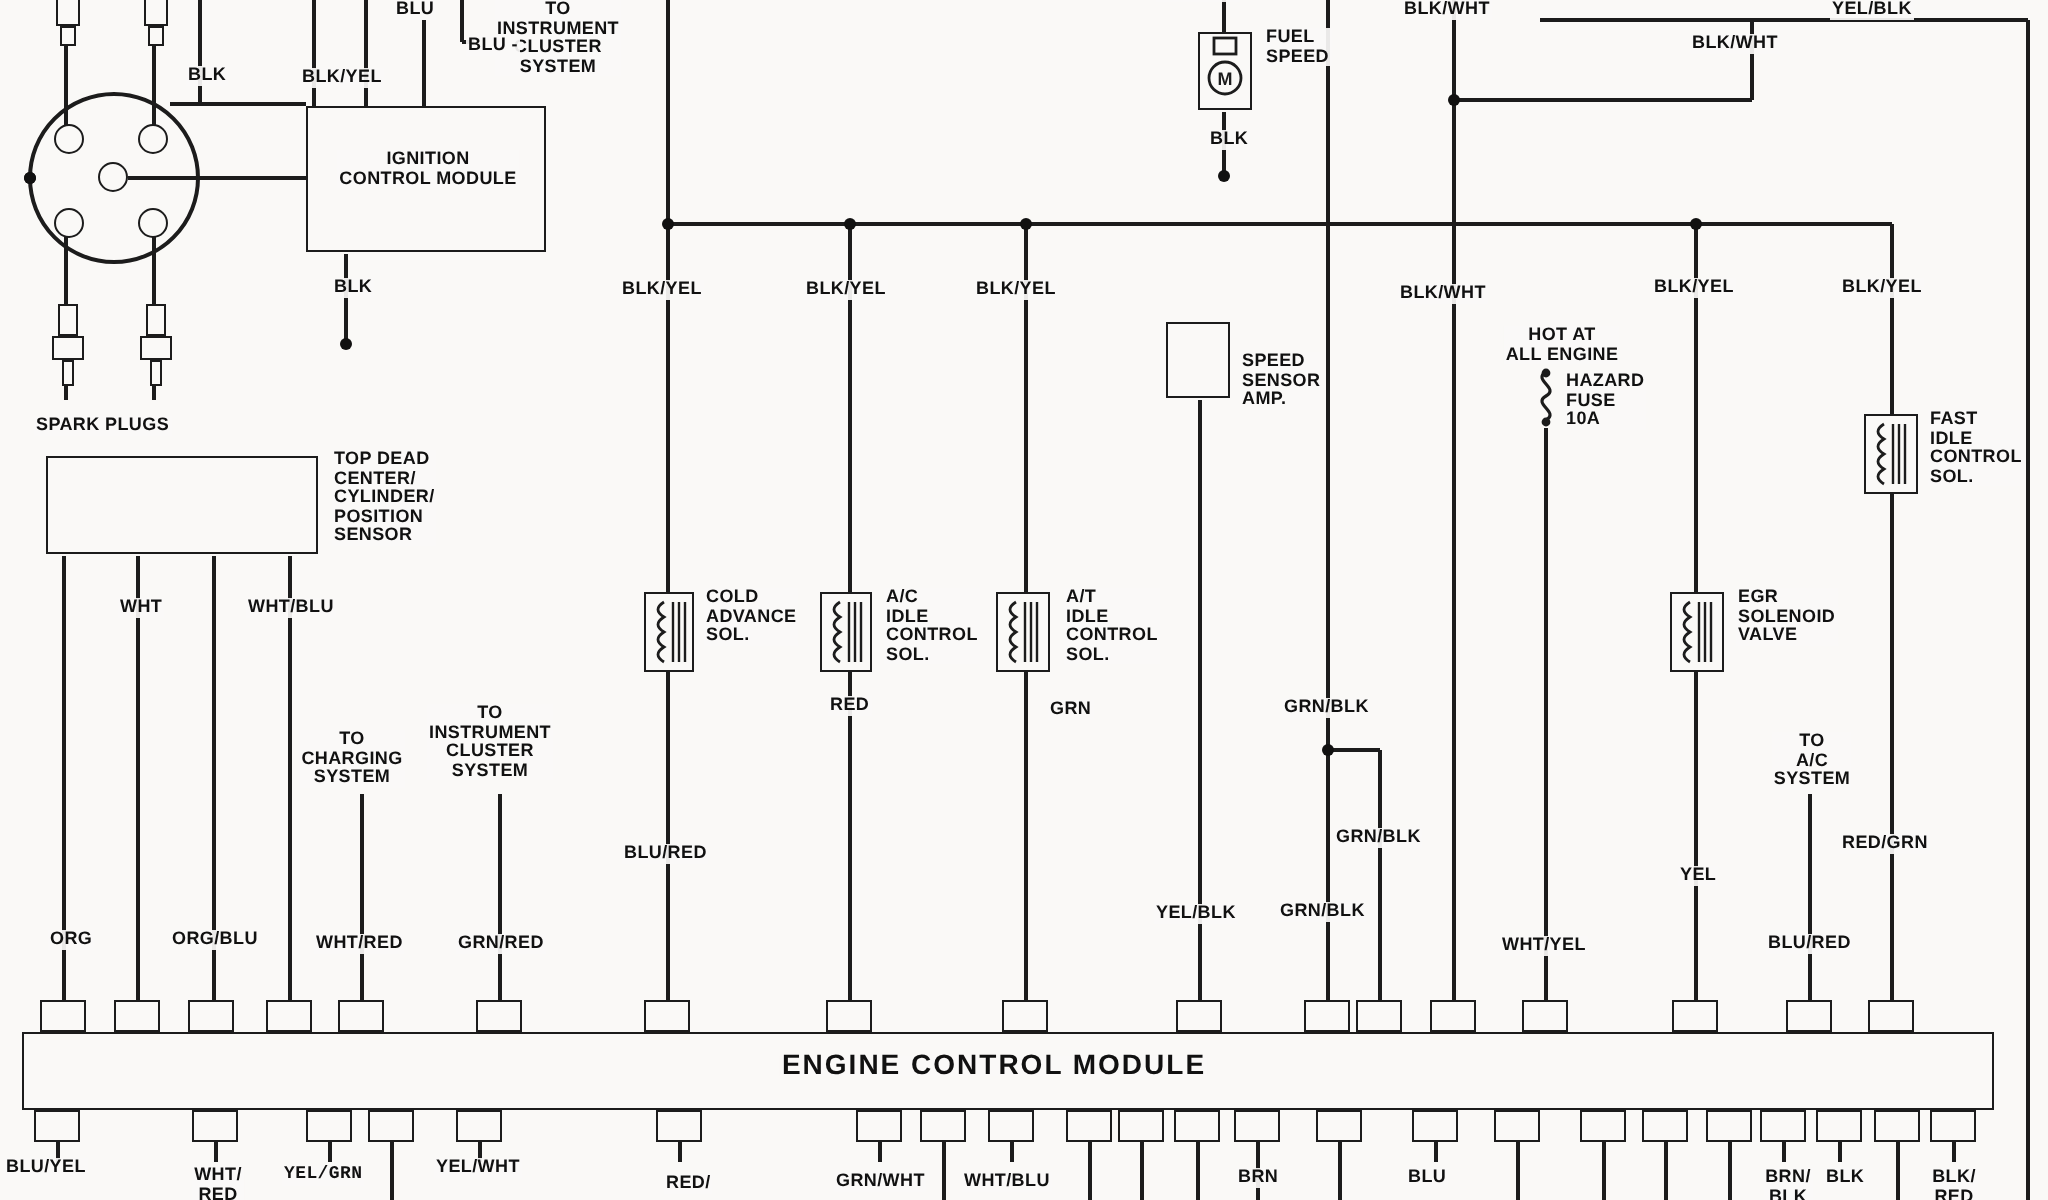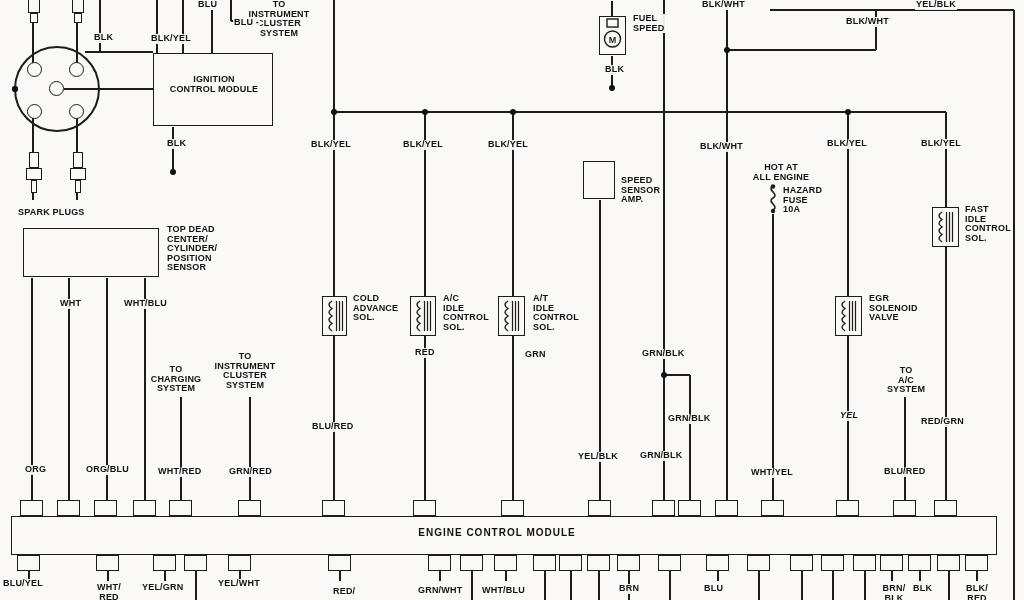--- a/index.html
+++ b/index.html
@@ -202,21 +202,21 @@
     <div class="conn" style="left: 853px; top: 555px; width: 21px; height: 14px;"></div>
     <div class="wv" style="left: 864px; top: 571px; height: 29px;"></div>
     <div class="conn" style="left: 880px; top: 555px; width: 21px; height: 14px;"></div>
     <div class="wv" style="left: 891px; top: 571px; height: 10px;"></div>
     <div class="conn" style="left: 908px; top: 555px; width: 21px; height: 14px;"></div>
     <div class="wv" style="left: 919px; top: 571px; height: 10px;"></div>
     <div class="conn" style="left: 937px; top: 555px; width: 21px; height: 14px;"></div>
     <div class="wv" style="left: 948px; top: 571px; height: 29px;"></div>
     <div class="conn" style="left: 965px; top: 555px; width: 21px; height: 14px;"></div>
     <div class="wv" style="left: 976px; top: 571px; height: 10px;"></div>
-    <div class="lbl c" style="font-size: 10px; letter-spacing: 1px; left: 497px; top: 528px;">ENGINE CONTROL MODULE</div>
+    <div class="lbl c" style="font-size: 14px; letter-spacing: 1px; left: 497px; top: 528px;">ENGINE CONTROL MODULE</div>
     <div class="lbl" style="left: 93px; top: 33px;">BLK</div>
     <div class="lbl" style="left: 150px; top: 34px;">BLK/YEL</div>
     <div class="lbl" style="left: 197px; top: 0px;">BLU</div>
     <div class="lbl c" style="left: 279px; top: 0px;">TO
 INSTRUMENT
 CLUSTER
 SYSTEM</div>
     <div class="lbl" style="left: 233px; top: 18px;">BLU -</div>
     <div class="lbl c" style="left: 214px; top: 75px;">IGNITION
 CONTROL MODULE</div>
@@ -280,30 +280,30 @@
     <div class="lbl" style="left: 639px; top: 451px;">GRN/BLK</div>
     <div class="lbl" style="left: 826px; top: 139px;">BLK/YEL</div>
     <div class="lbl" style="left: 920px; top: 139px;">BLK/YEL</div>
     <div class="lbl" style="left: 868px; top: 294px;">EGR
 SOLENOID
 VALVE</div>
     <div class="lbl" style="left: 964px; top: 205px;">FAST
 IDLE
 CONTROL
 SOL.</div>
-    <div class="lbl" style="left: 839px; top: 411px; font-style: italic;">YEL</div>
+    <div class="lbl" style="left: 839px; top: 433px;">YEL</div>
     <div class="lbl c" style="left: 906px; top: 366px;">TO
 A/C
 SYSTEM</div>
     <div class="lbl" style="left: 883px; top: 467px;">BLU/RED</div>
     <div class="lbl" style="left: 920px; top: 417px;">RED/GRN</div>
     <div class="lbl" style="left: 2px; top: 579px;">BLU/YEL</div>
     <div class="lbl c" style="left: 109px; top: 583px;">WHT/
 RED</div>
-    <div class="lbl" style="left: 141px; top: 583px;">YEL/GRN</div>
+    <div class="lbl" style="left: 141px; top: 583px; font-family: Liberation Mono, monospace;">YEL/GRN</div>
     <div class="lbl" style="left: 217px; top: 579px;">YEL/WHT</div>
     <div class="lbl" style="left: 332px; top: 587px;">RED/</div>
     <div class="lbl" style="left: 417px; top: 586px;">GRN/WHT</div>
     <div class="lbl" style="left: 481px; top: 586px;">WHT/BLU</div>
     <div class="lbl" style="left: 618px; top: 584px;">BRN</div>
     <div class="lbl" style="left: 703px; top: 584px;">BLU</div>
     <div class="lbl c" style="left: 894px; top: 584px;">BRN/
 BLK</div>
     <div class="lbl" style="left: 912px; top: 584px;">BLK</div>
     <div class="lbl c" style="left: 977px; top: 584px;">BLK/

